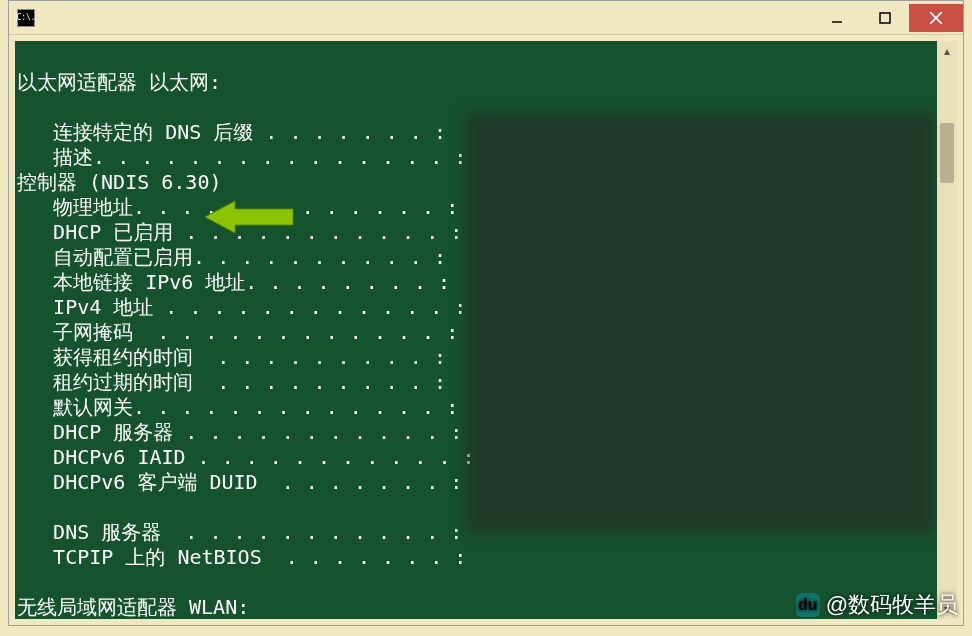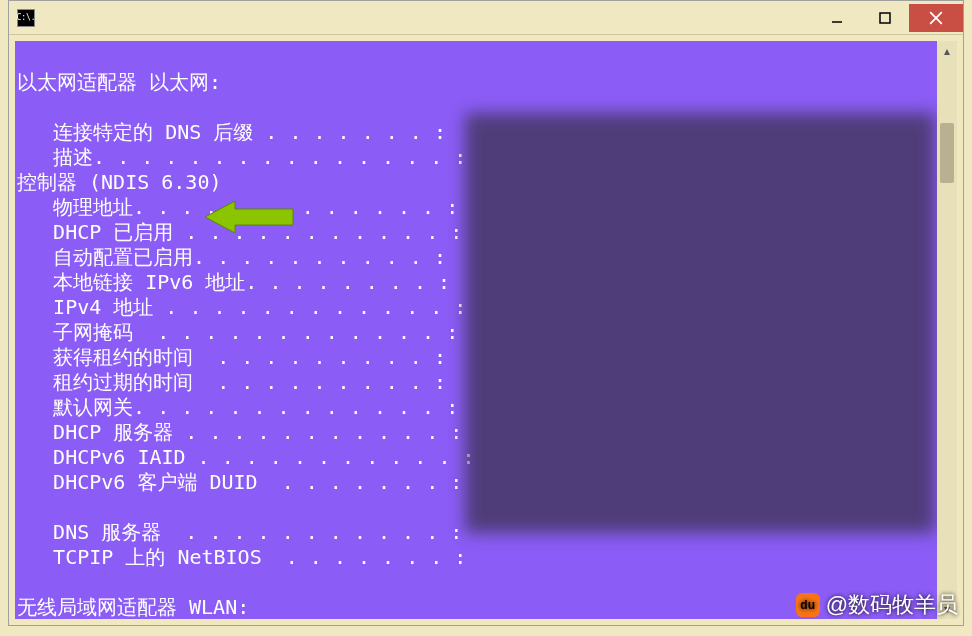--- a/index.html
+++ b/index.html
@@ -75,21 +75,21 @@
     flex: 1;
     background: #000;
     border: 6px solid #f0e8c0;
     border-top: 6px solid #f0e8c0;
     position: relative;
     overflow: hidden;
   }
   .terminal {
     position: absolute;
     inset: 0;
-    background: #8b5cf6;
+    background: #14532d;
     color: #fff;
     font-family: "NSimSun", "SimSun", "Consolas", monospace;
     font-size: 20px;
     line-height: 25px;
     padding: 4px 2px;
     overflow: hidden;
     white-space: pre;
   }
   .terminal .line {
     display: flex;
@@ -144,24 +144,24 @@
     gap: 6px;
     color: #fff;
     font-size: 22px;
     font-weight: 500;
     z-index: 10;
     text-shadow: 0 0 4px #000;
   }
   .watermark .wm-icon {
     width: 24px;
     height: 24px;
-    background: #f97316;
+    background: #0f766e;
     border-radius: 6px;
     color: #000;
-    font-size: 12px;
+    font-size: 16px;
     font-weight: bold;
     display: flex;
     align-items: center;
     justify-content: center;
   }
 </style>
 </head>
 <body>
 
 <div class="window">

